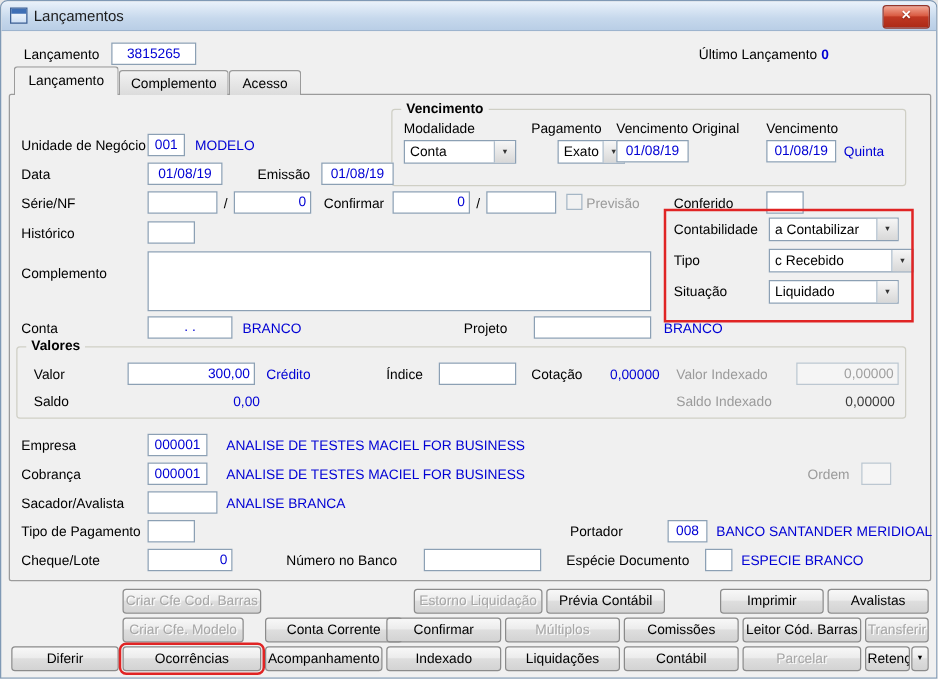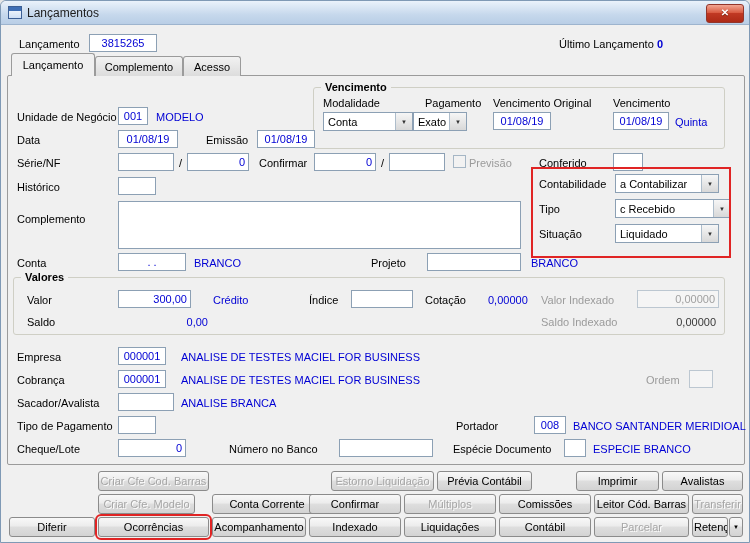--- a/index.html
+++ b/index.html
@@ -57,21 +57,21 @@
   <div class="gbox" style="left:312px;top:86px;width:412px;height:62px"></div>
   <span class="gtitle" style="left:320px;top:80px">Vencimento</span>
   <span class="lbl" style="left:322px;top:96px">Modalidade</span>
   <span class="lbl" style="left:424px;top:96px">Pagamento</span>
   <span class="lbl" style="left:492px;top:96px">Vencimento Original</span>
   <span class="lbl" style="left:612px;top:96px">Vencimento</span>
   <div class="combo" style="left:322px;top:111px;width:90px">
     <span class="combo-text">Conta</span>
     <span class="combo-btn">▼</span>
   </div>
-  <div class="combo" style="left:412px;top:111px;width:54px">
+  <div class="combo" style="left:445px;top:111px;width:54px">
     <span class="combo-text">Exato</span>
     <span class="combo-btn">▼</span>
   </div>
   <input class="inp inp-c" style="left: 492px; top: 111px; width: 58px;" value="01/08/19">
   <input class="inp inp-c" style="left: 612px; top: 111px; width: 56px;" value="01/08/19">
   <span class="bval" style="left:674px;top:115px">Quinta</span>
 
   <span class="lbl" style="left:16px;top:110px">Unidade de Negócio</span>
   <input class="inp inp-c" style="left: 117px; top: 106px; width: 30px;" value="001">
   <span class="bval" style="left:155px;top:110px">MODELO</span>
@@ -120,21 +120,21 @@
   <span class="lbl" style="left:16px;top:256px">Conta</span>
   <input class="inp inp-c" style="left: 117px; top: 252px; width: 68px;" value=". .">
   <span class="bval" style="left:193px;top:256px">BRANCO</span>
   <span class="lbl" style="left:370px;top:256px">Projeto</span>
   <input class="inp" style="left: 426px; top: 252px; width: 94px;" value="">
   <span class="bval" style="left:530px;top:256px">BRANCO</span>
 
   <div class="gbox" style="left:12px;top:276px;width:712px;height:58px"></div>
   <span class="gtitle" style="left:20px;top:270px">Valores</span>
   <span class="lbl" style="left:26px;top:293px">Valor</span>
-  <input class="inp inp-r" style="left: 117px; top: 289px; width: 73px;" value="300,00">
+  <input class="inp inp-r" style="left: 101px; top: 289px; width: 102px;" value="300,00">
   <span class="bval" style="left:212px;top:293px">Crédito</span>
   <span class="lbl" style="left:308px;top:293px">Índice</span>
   <input class="inp" style="left: 350px; top: 289px; width: 62px;" value="">
   <span class="lbl" style="left:424px;top:293px">Cotação</span>
   <span class="bval" style="left:487px;top:293px">0,00000</span>
   <span class="glbl" style="left:540px;top:293px">Valor Indexado</span>
   <input class="inp inp-r inp-dis" style="left: 636px; top: 289px; width: 82px;" value="0,00000">
   <span class="lbl" style="left:26px;top:315px">Saldo</span>
   <span class="bval" style="left:117px;top:315px;width:90px;text-align:right">0,00</span>
   <span class="glbl" style="left:540px;top:315px">Saldo Indexado</span>

